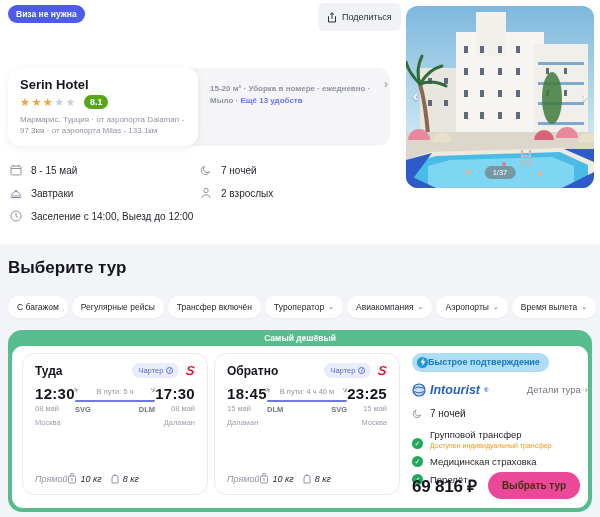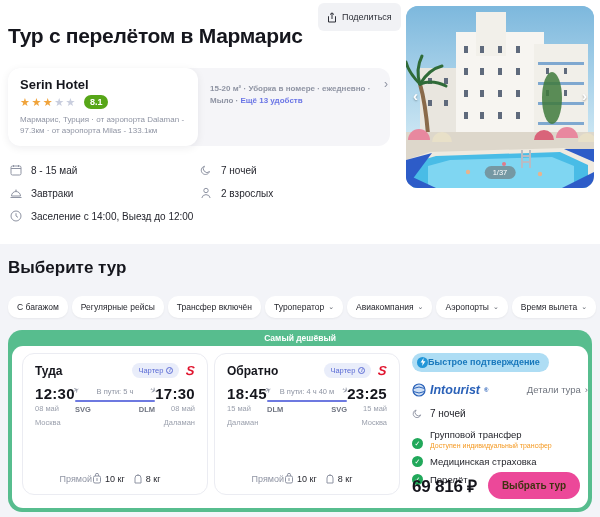--- a/index.html
+++ b/index.html
@@ -80,21 +80,21 @@
   .leg .city { font-size:7.5px; color:#9ba0ad; margin-top:5px; }
   .mid { position:absolute; left:52px; right:52px; top:2px; }
   .mid .dur { text-align:center; font-size:7.5px; color:#8f95a3; }
   .plane { position:absolute; top:-1px; font-size:8px; color:#9ba0ad; }
   .plane.take { left:-2px; transform:rotate(-28deg); }
   .plane.land { right:-2px; transform:rotate(28deg); }
   .route-line { height:2px; background:#6d79e0; border-radius:1px; margin-top:4px; }
   .codes { display:flex; justify-content:space-between; font-size:7.5px; color:#6f7480;
     font-weight:bold; margin-top:3px; }
   .p-foot { position:absolute; left:12px; right:22px; bottom:10px; display:flex;
-    justify-content:center; align-items:center; }
+    justify-content:flex-start; align-items:center;font-style:italic; }
   .stops { font-size:9px; color:#8f94a3; }
   .bags { display:flex; align-items:center; gap:8px; font-size:9px; color:#26272e; }
   .bag-item { display:flex; align-items:center; gap:3px; }
   
   .offer-col { position:absolute; left:404px; top:22px; width:176px; }
   .fast-pill { display:inline-flex; align-items:center; background:#aeddf4;
     color:#1878bc; font-size:9px; font-weight:bold; padding:4px 9px 4px 5px; border-radius:11px; }
   .bolt-circle { width:11px; height:11px; border-radius:50%; background:#2196d8; display:flex;
     align-items:center; justify-content:center; }
   .op-row { margin-top:11px; display:flex; justify-content:space-between; align-items:center; }
@@ -113,30 +113,30 @@
   .price { font-size:17px; font-weight:900; color:#15151c; letter-spacing:-.2px; }
   .cta-btn { background:#ec4899; border:none; border-radius:16px; padding:8px 14px;
     font-size:10px; font-weight:bold; color:#3f3211; cursor:pointer;
     font-family:"Liberation Sans", sans-serif; }
 </style>
 </head>
 <body>
 
 <div class="screen">
 
+  <div class="visa-badge">Виза не нужна</div>
 
   <div class="share-btn">
     <svg width="10" height="11" viewBox="0 0 10 11">
       <path d="M2 4.5 H1.5 V10 H8.5 V4.5 H8" fill="none" stroke="#2c2e36" stroke-width="1"></path>
       <path d="M5 7 V1 M3 2.6 L5 0.8 L7 2.6" fill="none" stroke="#2c2e36" stroke-width="1"></path>
     </svg>
     <span>Поделиться</span>
   </div>
 
-  <h1 class="page-title">Тур с перелётом в Мармарис</h1>
 
   <div class="photo">
     <svg width="188" height="182" viewBox="0 0 188 182">
       <defs>
         <linearGradient id="sky" x1="0" y1="0" x2="0" y2="1">
           <stop offset="0" stop-color="#7db8dd"></stop>
             <stop offset="1" stop-color="#cbe6f3"></stop>
         </linearGradient>
       </defs>
       <rect x="0" y="0" width="188" height="130" fill="url(#sky)"></rect>

